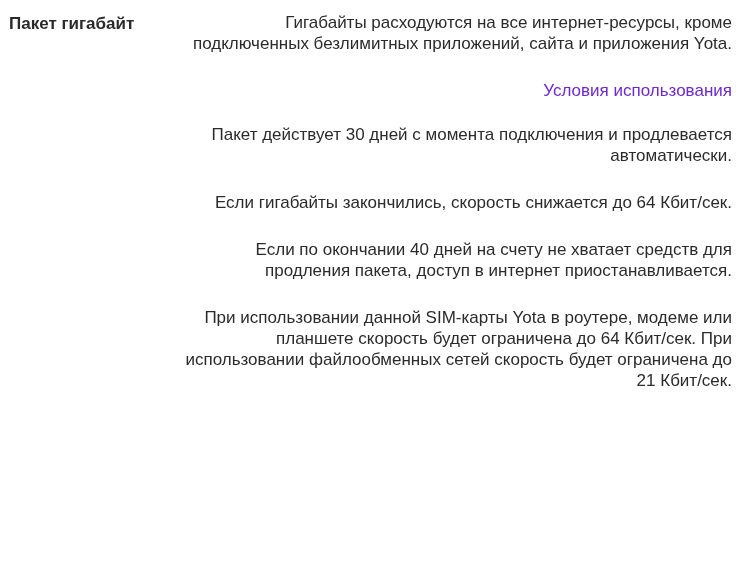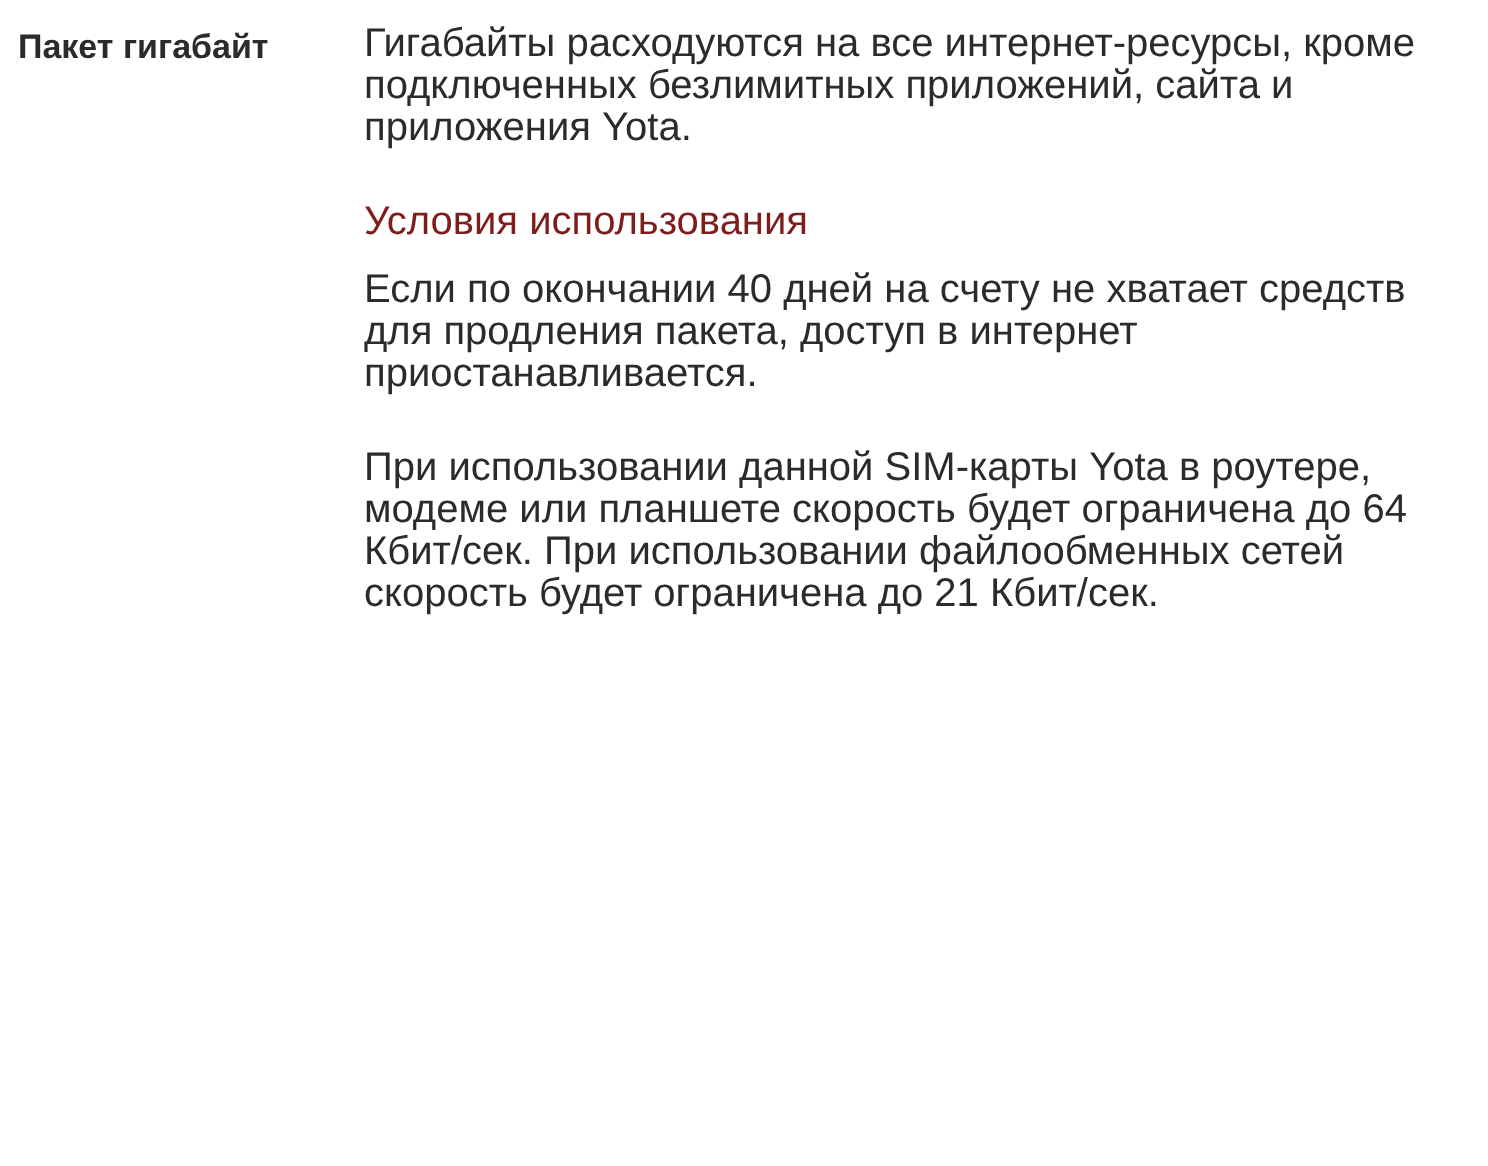--- a/index.html
+++ b/index.html
@@ -27,48 +27,51 @@
     font-size: 17px;
     line-height: 21px;
     font-weight: bold;
     color: #2b2b2b;
     padding-top: 1px;
   }
   .row-content {
     width: 556px;
     max-width: 556px;
     color: #2b2b2b;
-    font-size: 20px;
+    font-size: 17px;
     line-height: 21px;
+    text-align: right;
   }
   .row-content p {
     margin: 0 0 26px 0;
   }
   .row-content p.section-header {
-    color: #7f1d1d;
+    color: #6d28d9;
     margin-top: 2px;
-    margin-bottom: 13px;
+    margin-bottom: 23px;
   }
 </style>
 </head>
 <body>
 
 <div class="page">
   <div class="row">
 
     <div class="row-label">Пакет гигабайт</div>
 
     <div class="row-content">
 
       <p>Гигабайты расходуются на все интернет-ресурсы, кроме подключенных безлимитных приложений, сайта и приложения Yota.</p>
 
 
       <p class="section-header">Условия использования</p>
 
+      <p>Пакет действует 30 дней с момента подключения и продлевается автоматически.</p>
 
+      <p>Если гигабайты закончились, скорость снижается до 64 Кбит/сек.</p>
 
       <p>Если по окончании 40 дней на счету не хватает средств для продления пакета, доступ в интернет приостанавливается.</p>
 
       <p>При использовании данной SIM-карты Yota в роутере, модеме или планшете скорость будет ограничена до 64 Кбит/сек. При использовании файлообменных сетей скорость будет ограничена до 21 Кбит/сек.</p>
 
 
     </div>
   </div>
 </div>
 

